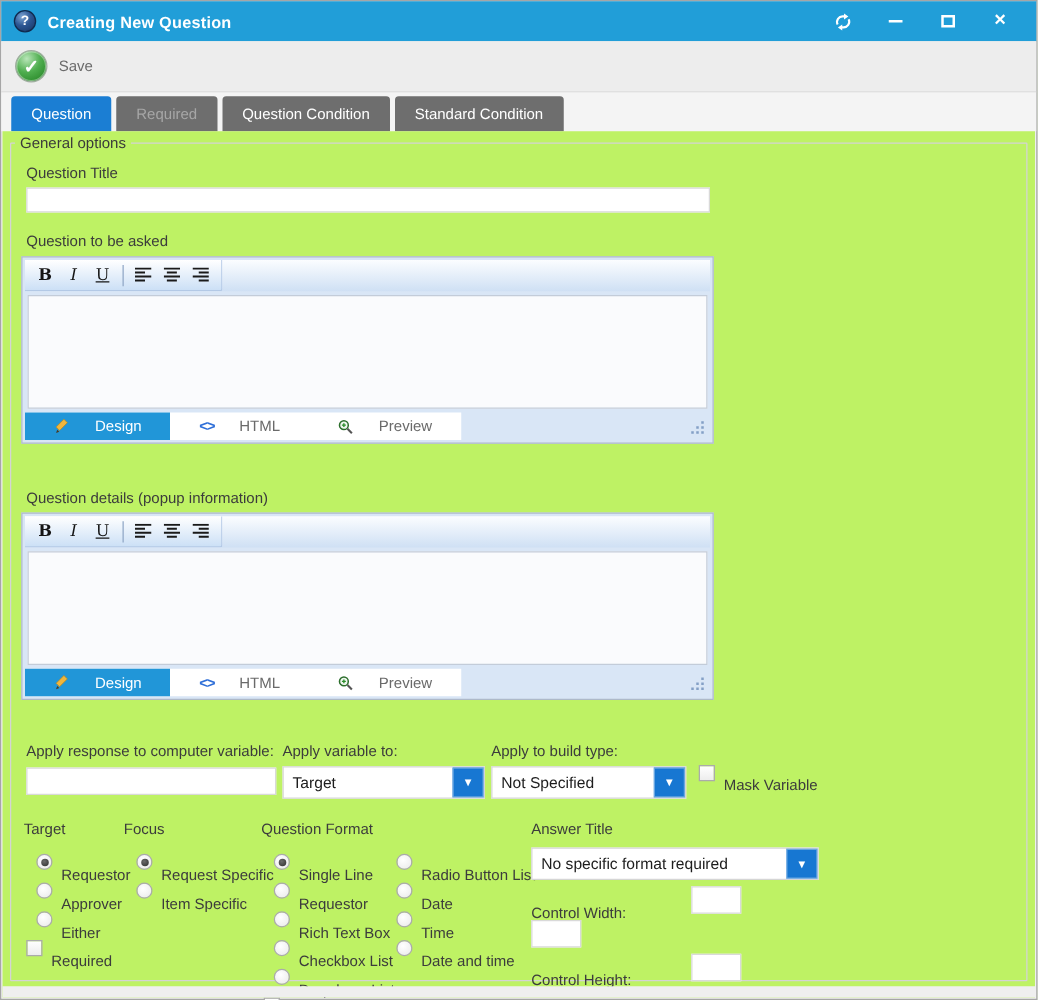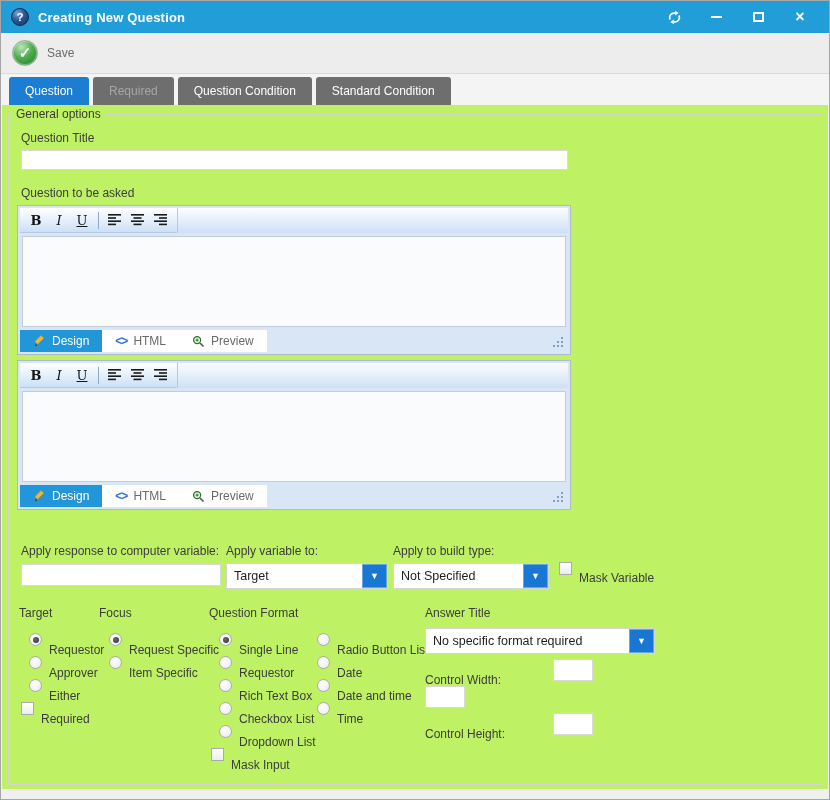--- a/index.html
+++ b/index.html
@@ -57,21 +57,21 @@
     background:linear-gradient(#ffffff,#cce0f6);border:1px solid #b3c9e6;border-left:none;border-top:none;border-radius:0 0 2px 0;}
   .ed-btn{width:22px;height:21px;display:flex;align-items:center;justify-content:center;border:none;
     background:transparent;cursor:pointer;font-family:"DejaVu Serif",serif;font-size:13px;color:#141414;padding:0;}
   .ed-btn.bold{font-weight:bold;}
   .ed-btn.italic{font-style:italic;}
   .ed-btn.underline{text-decoration:underline;}
   .ed-sep{width:1px;height:17px;background:#90a7c6;margin:0 4px;}
   .ed-content{flex:1;margin:3px 2px;background:#fafbfd;border:1px solid #c3ccd9;cursor:text;}
   .ed-footer{height:22px;flex:none;display:flex;align-items:center;position:relative;}
   .ed-tabs{display:flex;height:22px;background:#fff;}
-  .ed-tab{display:flex;align-items:center;gap:6px;padding:0 13px;font-size:12px;color:#6a6a6a;cursor:pointer;white-space:nowrap;}
+  .ed-tab{display:flex;align-items:center;gap:20px;padding:0 23px;font-size:12px;color:#6a6a6a;cursor:pointer;white-space:nowrap;}
   .ed-tab.active{background:#2196d8;color:#fff;}
   .code-glyph{color:#2f6fd8;font-weight:bold;font-size:12px;letter-spacing:-1px;}
   .grip{position:absolute;right:4px;bottom:4px;width:11px;height:11px;cursor:nwse-resize;}
   .grip::before{content:"";position:absolute;left:0;top:0;width:2px;height:2px;background:transparent;
     box-shadow:8px 0 0 #84a0c6,8px 4px 0 #84a0c6,4px 4px 0 #84a0c6,8px 8px 0 #84a0c6,4px 8px 0 #84a0c6,0 8px 0 #84a0c6;}
 
   
   .apply-row{display:flex;margin:14px 0 0 12px;align-items:flex-start;}
   .ap-col1{width:205px;}
   .ap-col2{width:167px;}
@@ -213,20 +213,21 @@
                 <path d="M3.8 5.5h3.4M5.5 3.8v3.4" stroke="#2c8f2c" stroke-width="1.2"></path>
                 <line x1="8.6" y1="8.6" x2="12.4" y2="12.4" stroke="#555" stroke-width="1.8"></line>
               </svg>
               <span>Preview</span>
             </div>
           </div>
           <div class="grip"></div>
         </div>
       </div>
 
+      <div class="lbl qdetails-label">Question details (popup information)</div>
 
       <div class="editor">
         <div class="ed-toolbar">
           <div class="ed-group">
             <button class="ed-btn bold">B</button>
             <button class="ed-btn italic">I</button>
             <button class="ed-btn underline">U</button>
             <span class="ed-sep"></span>
             <button class="ed-btn">
               <svg width="14" height="12" viewBox="0 0 14 12">
@@ -373,25 +374,25 @@
               <div class="opt">
                 <span class="radio"></span>
                 <span class="lbl">Radio Button List</span>
               </div>
               <div class="opt">
                 <span class="radio"></span>
                 <span class="lbl">Date</span>
               </div>
               <div class="opt">
                 <span class="radio"></span>
+                <span class="lbl">Time</span>
+              </div>
+              <div class="opt">
+                <span class="radio"></span>
                 <span class="lbl">Date and time</span>
-              </div>
-              <div class="opt">
-                <span class="radio"></span>
-                <span class="lbl">Time</span>
               </div>
             </div>
           </div>
         </div>
 
         <div class="col-af">
           <div class="col-head">Answer Title</div>
           <div class="dd af-dd">
             <span class="dd-text">No specific format required</span>
             <span class="dd-btn">▼</span>

